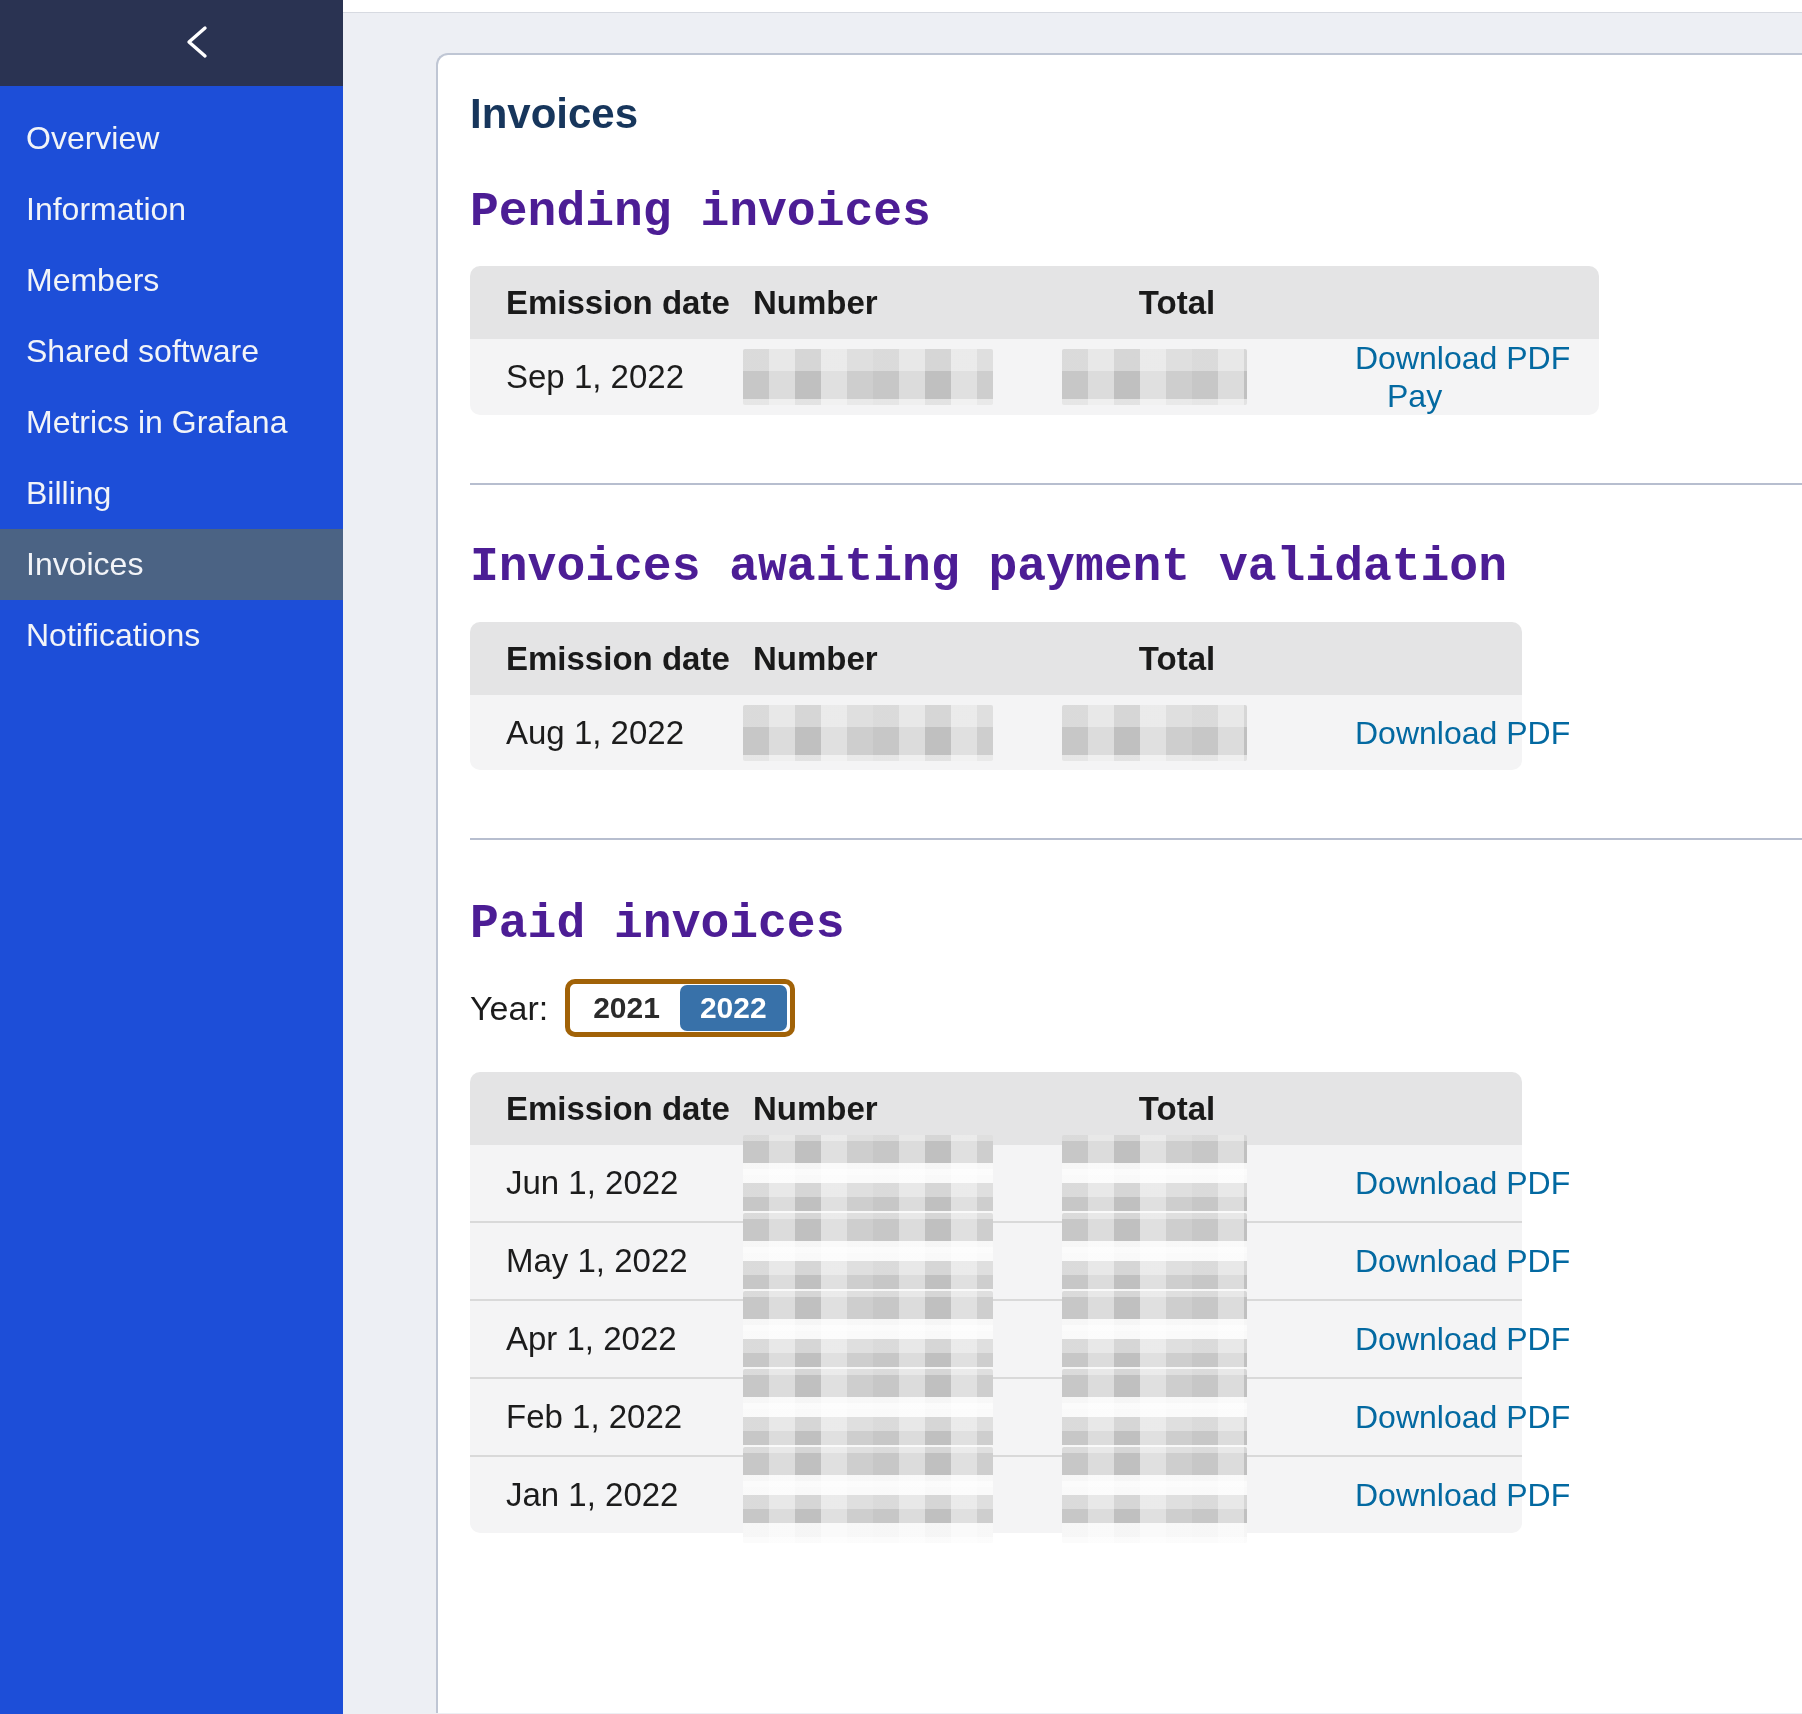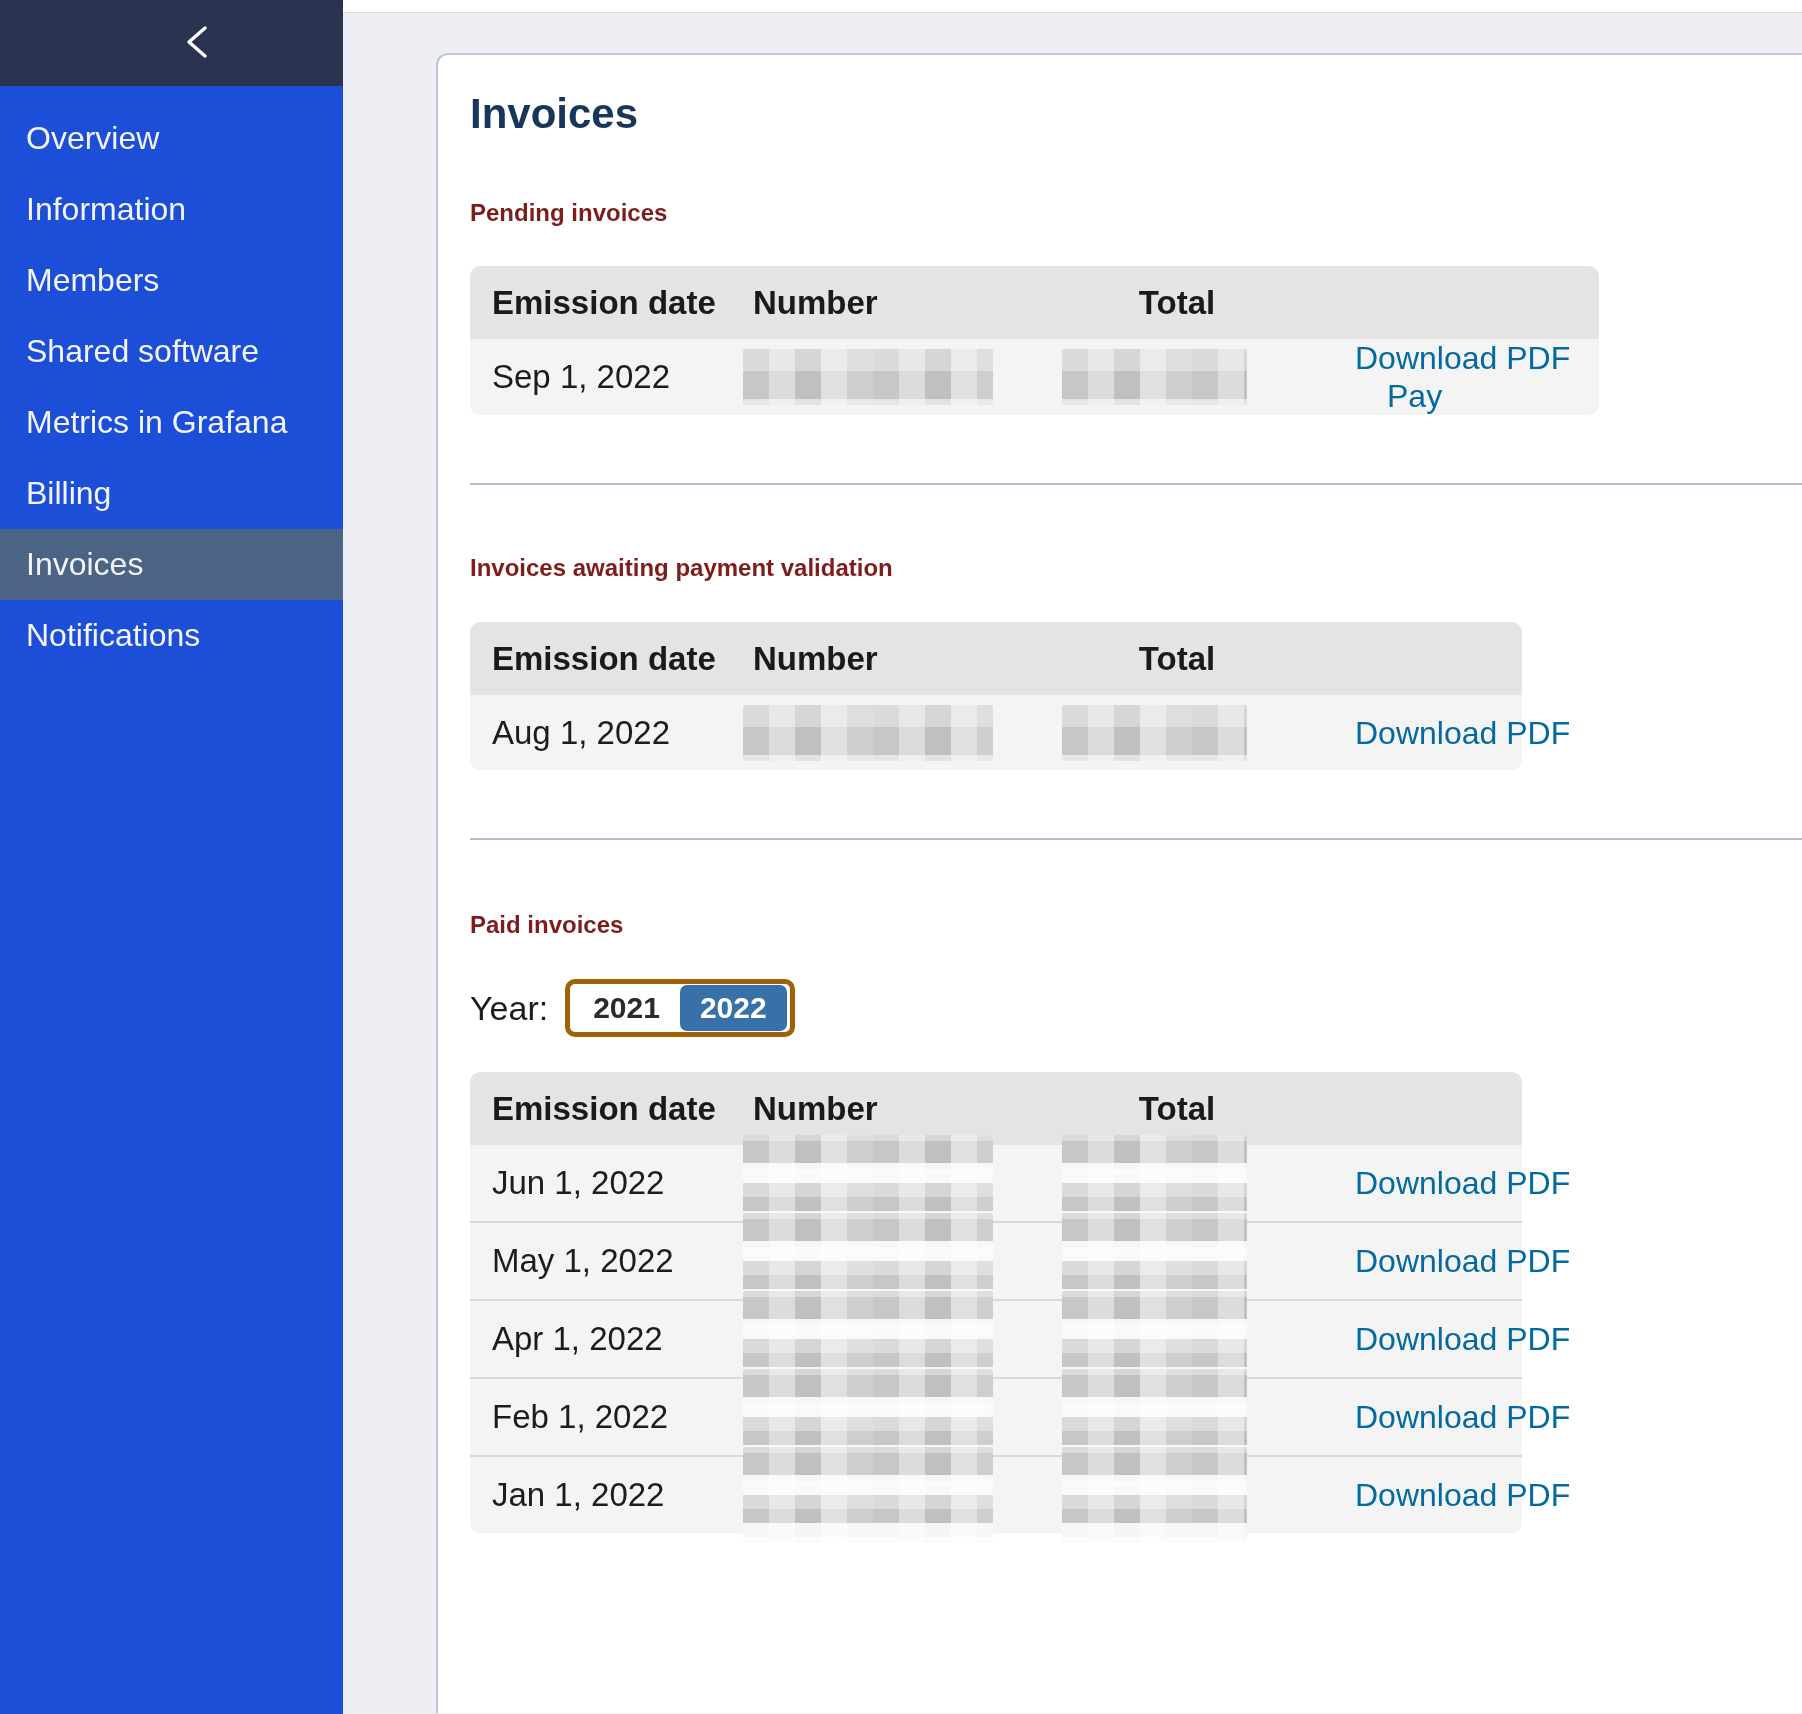--- a/index.html
+++ b/index.html
@@ -19,34 +19,34 @@
   .menu li.active{background:#4b6384;}
 
   
   .main{margin-left:343px;height:100%;}
   .top-strip{height:13px;background:#ffffff;border-bottom:1px solid #d7dae1;}
   .card{margin-left:93px;margin-top:40px;min-height:1660px;background:#ffffff;
         border:2px solid #bfc6d4;border-right:none;border-bottom:none;
         border-top-left-radius:12px;padding:0 0 40px 32px;}
 
   h1.page-title{font-size:42px;line-height:50px;font-weight:bold;color:#17365c;margin-top:34px;}
-  h2.section-heading{font-size:24px;line-height:43px;font-weight:bold;color:#7f1d1d;}
+  h2.section-heading{font-size:48px;line-height:43px;font-weight:bold;color:#4c1d95;font-family:Liberation Mono, monospace;}
   .h2-pending{margin-top:52px;}
   .h2-awaiting{margin-top:61px;}
   .h2-paid{margin-top:63px;}
 
   .divider{border:none;border-top:2px solid #b7becf;margin-top:68px;}
 
   
   table.inv{border-collapse:separate;border-spacing:0;margin-top:32px;table-layout:fixed;}
   table.t-pending{width:1129px;margin-top:32px;}
   table.t-awaiting{width:1052px;margin-top:33px;}
   table.t-paid{width:1052px;margin-top:35px;}
   table.inv thead th{background:#e4e4e5;height:73px;font-size:33px;font-weight:bold;text-align:left;color:#1a1a1a;}
-  table.inv th.c-date,table.inv td.c-date{width:283px;padding-left:22px;}
+  table.inv th.c-date,table.inv td.c-date{width:283px;padding-left:36px;}
   table.inv th.c-num,table.inv td.c-num{width:299px;}
   table.inv th.c-total,table.inv td.c-total{width:250px;}
   table.inv th.c-total{text-align:center;}
   table.inv td{background:#f4f4f5;height:75px;font-size:33px;vertical-align:middle;}
   table.t-paid td{height:76px;}
   table.inv td.c-act{padding-left:53px;}
   table.t-pending td.c-act,table.t-pending th.c-act{width:297px;}
   
   table.inv thead th:first-child{border-top-left-radius:10px;}
   table.inv thead th:last-child{border-top-right-radius:10px;}

